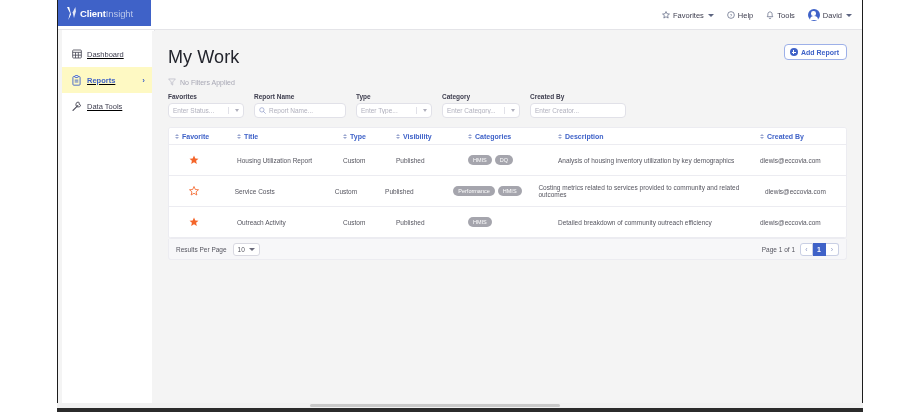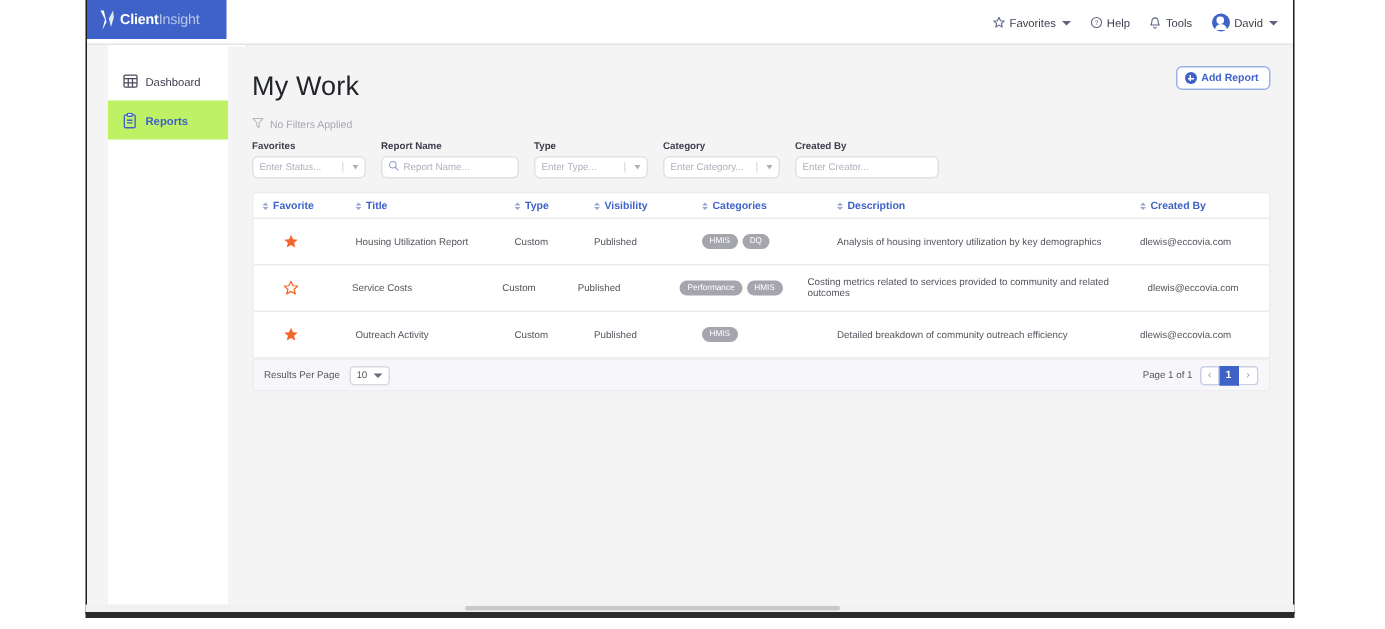--- a/index.html
+++ b/index.html
@@ -133,27 +133,28 @@
     position: absolute;
     left: 2.1px; bottom: 1.1px;
     width: 7.8px; height: 4.2px;
     border-radius: 4px 4px 0 0;
     background: #ffffff;
   }
 
   
   #sidebar {
     position: absolute;
-    left: 14px; top: 30px;
+    left: 4px; top: 30px;
     width: 93px;
     height: 379px;
     background: #ffffff;
     border-right: 1px solid #e4e4e8;
     box-sizing: border-box;
     padding-top: 11px;
+    text-decoration: underline;
   }
   .nav-item {
     position: relative;
     height: 26px;
     display: flex;
     align-items: center;
     padding-left: 9px;
     font-size: 7.5px;
     color: #3d3d4e;
     box-sizing: border-box;
@@ -162,21 +163,21 @@
   .nav-item .nav-ico {
     width: 11px;
     margin-right: 5px;
     display: flex;
     align-items: center;
     justify-content: center;
     flex: 0 0 auto;
   }
   .nav-item .nav-ico svg { display: block; }
   .nav-item.active {
-    background: #bef264;
+    background: #fef9c3;
     color: #3f62c8;
     font-weight: bold;
   }
   .nav-item .nav-chevron {
     position: absolute;
     right: 9px;
     font-size: 8px;
     color: #3f62c8;
   }
 
@@ -515,20 +516,29 @@
             <rect x="1" y="1.6" width="8" height="9.6" rx="1" fill="none" stroke="#3f62c8" stroke-width="1"></rect>
             <rect x="3.2" y="0.5" width="3.6" height="2.2" rx="0.6" fill="#ffffff" stroke="#3f62c8" stroke-width="1"></rect>
             <line x1="3" y1="5.6" x2="7" y2="5.6" stroke="#3f62c8" stroke-width="1"></line>
             <line x1="3" y1="7.6" x2="7" y2="7.6" stroke="#3f62c8" stroke-width="1"></line>
           </svg>
         </span>
         <span>Reports</span>
         <span class="nav-chevron">›</span>
       </div>
 
+      <div class="nav-item">
+        <span class="nav-ico">
+          <svg width="11" height="11" viewBox="0 0 12 12">
+            <path d="M8.4 1.2 A2.7 2.7 0 1 0 10.6 4.6 L10.6 4.6 L8.9 3.6 L8.9 2.1 Z" fill="none" stroke="#4a4a58" stroke-width="1" stroke-linejoin="round"></path>
+            <path d="M7.4 5.1 L2.2 10.3" stroke="#4a4a58" stroke-width="1.3" stroke-linecap="round"></path>
+          </svg>
+        </span>
+        <span>Data Tools</span>
+      </div>
 
 
     </div>
 
     <div id="main">
 
       <h1 id="page-title">My Work</h1>
 
       <div id="add-report-btn">
         <span class="plus-circle"></span>

